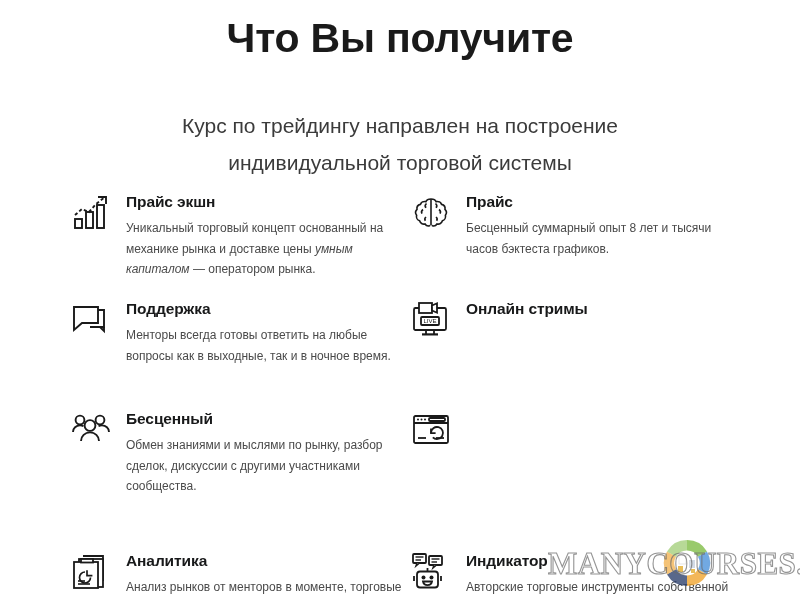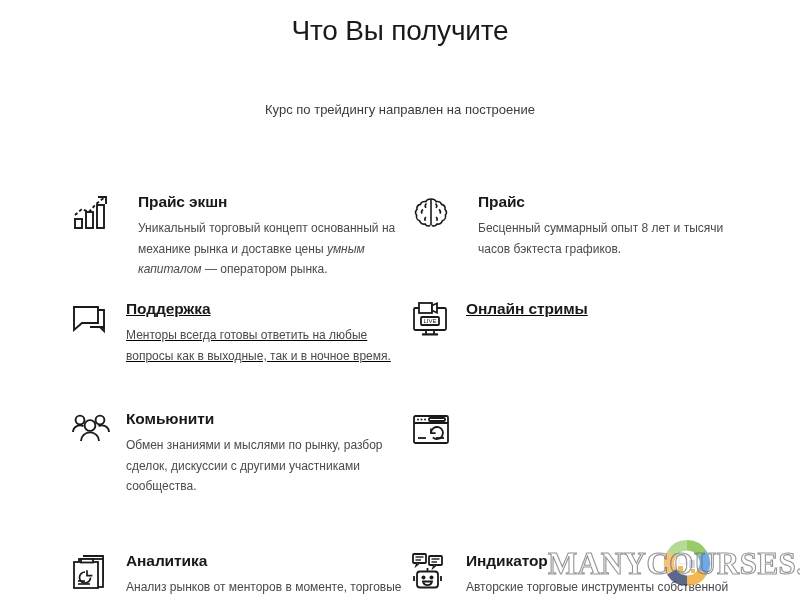--- a/index.html
+++ b/index.html
@@ -16,31 +16,31 @@
     font-family: "Liberation Sans", sans-serif;
     -webkit-font-smoothing: antialiased;
   }
 
   
   .page-header {
     padding-top: 14px;
     text-align: center;
   }
   .page-title {
-    font-size: 28px;
-    font-weight: normal;
+    font-size: 41px;
+    font-weight: bold;
     color: #1a1a1a;
     letter-spacing: -0.2px;
     margin: 0;
     line-height: 1.2;
   }
   .page-subtitle {
-    margin: 18px;
+    margin: 12px;
     padding-top: 33px;
-    font-size: 13px;
+    font-size: 21px;
     line-height: 1.75;
     color: #3b3b3b;
     font-weight: 400;
   }
   .page-subtitle .sub-line { display: block; }
 
   
   .features {
     position: absolute;
     top: 190px;
@@ -49,22 +49,22 @@
     display: grid;
     grid-template-columns: 340px 340px;
     column-gap: 0px;
     padding-left: 68px;
   }
   .feature {
     display: flex;
     align-items: flex-start;
     margin-bottom: 0px;
   }
-  .feat-row-1 { height: 107px; gap: 12px; }
-  .feat-row-2 { height: 110px; text-decoration: underline; }
+  .feat-row-1 { height: 107px; }
+  .feat-row-2 { height: 110px; }
   .feat-row-3 { height: 107px; }
   .feat-row-4 { height: 80px; margin-top: 35px; }
 
   .feature-icon {
     width: 46px;
     min-width: 46px;
     height: 46px;
     margin-right: 12px;
     margin-top: 2px;
     display: flex;
@@ -123,20 +123,21 @@
     opacity: 0.92;
   }
 </style>
 </head>
 <body>
 
 <div class="page-header">
   <h1 class="page-title">Что Вы получите</h1>
   <p class="page-subtitle">
     <span class="sub-line">Курс по трейдингу направлен на построение</span>
+    <span class="sub-line">индивидуальной торговой системы</span>
   </p>
 </div>
 
 <div class="features">
 
   <div class="feature feat-row-1">
     <span class="feature-icon">
       <svg width="42" height="42" viewBox="0 0 42 42" fill="none" stroke="#1a1a1a" stroke-width="1.9">
         <rect x="5" y="27" width="7" height="9"></rect>
         <rect x="16" y="20" width="7" height="16"></rect>
@@ -209,21 +210,21 @@
       <svg width="42" height="42" viewBox="0 0 42 42" fill="none" stroke="#1a1a1a" stroke-width="1.9">
         <circle cx="10" cy="11" r="4.4"></circle>
         <path d="M3 23c0-4 3.2-6.6 7-6.6 1.3 0 2.5.3 3.5.9"></path>
         <circle cx="30" cy="11" r="4.4"></circle>
         <path d="M39 23c0-4-3.2-6.6-7-6.6-1.3 0-2.5.3-3.5.9"></path>
         <circle cx="20" cy="16.5" r="5.4" fill="#ffffff"></circle>
         <path d="M11 32c0-5 4-8.6 9-8.6s9 3.6 9 8.6" fill="#ffffff"></path>
       </svg>
     </span>
     <div class="feature-body">
-      <h3 class="feature-title">Комьюнити</h3>
+      <h3 class="feature-title">Бесценный</h3>
       <p class="feature-desc">Обмен знаниями и мыслями по рынку, разбор сделок, дискуссии с другими участниками сообщества.</p>
     </div>
   </div>
 
   <div class="feature feat-row-3">
     <span class="feature-icon">
       <svg width="42" height="42" viewBox="0 0 42 42" fill="none" stroke="#1a1a1a" stroke-width="1.8">
         <rect x="4" y="7" width="34" height="27" rx="1.5"></rect>
         <line x1="4" y1="14" x2="38" y2="14"></line>
         <circle cx="8" cy="10.5" r="1" fill="#1a1a1a" stroke="none"></circle>

